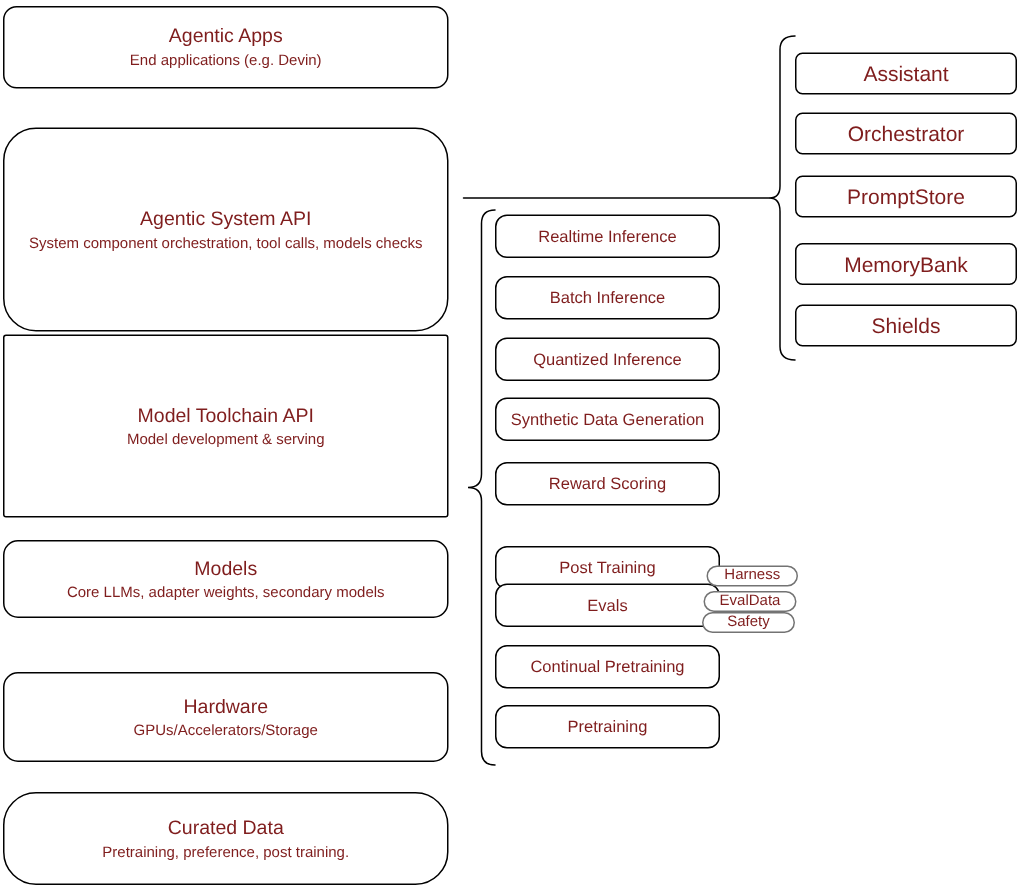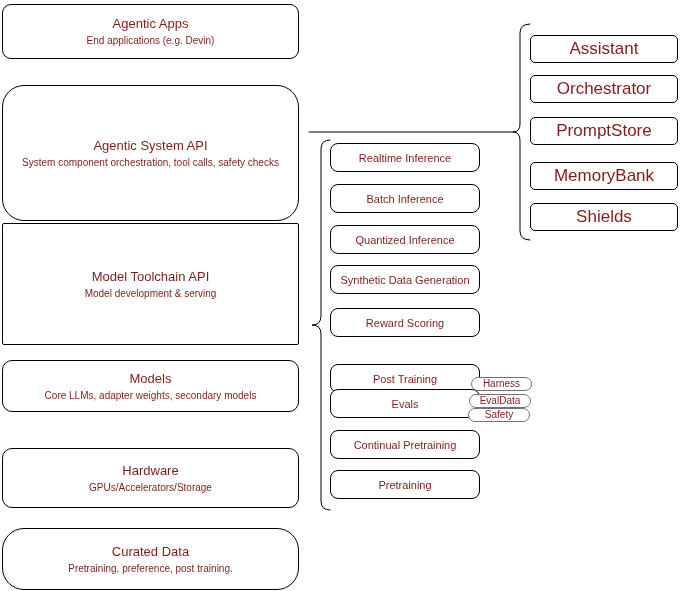--- a/index.html
+++ b/index.html
@@ -33,21 +33,21 @@
   }
   .lbox { left: 2px; width: 297px; gap: 4px; }
   .lbox .title { font-size: 13px; line-height: 15px; }
   .lbox .sub   { font-size: 10px; line-height: 12px; }
   .mbox {
     left: 330px; width: 150px; height: 29px;
     border-radius: 8px; font-size: 11px;
   }
   .rbox {
     left: 530px; width: 148px; height: 28px;
-    border-radius: 5px; font-size: 17px;
+    border-radius: 5px; font-size: 14px;
   }
   .pill {
     position: absolute;
     box-sizing: border-box;
     border: 1px solid #737373;
     background: #ffffff;
     border-radius: 7px;
     font-size: 10px;
     line-height: 12px;
     display: flex;
@@ -67,21 +67,21 @@
     <path d="M 309 132 L 513 132" fill="none" stroke="#000000" stroke-width="1" stroke-linecap="round"></path>
   </svg>
 
   <div class="node lbox" style="top:4px;height:55px;border-radius:9px">
     <div class="title">Agentic Apps</div>
     <div class="sub">End applications (e.g. Devin)</div>
   </div>
 
   <div class="node lbox" style="top:85px;height:136px;border-radius:22px">
     <div class="title">Agentic System API</div>
-    <div class="sub">System component orchestration, tool calls, safety checks</div>
+    <div class="sub">System component orchestration, tool calls, models checks</div>
   </div>
 
   <div class="node lbox" style="top:223px;height:122px;border-radius:2px">
     <div class="title">Model Toolchain API</div>
     <div class="sub">Model development &amp; serving</div>
   </div>
 
   <div class="node lbox" style="top:360px;height:52px;border-radius:10px">
     <div class="title">Models</div>
     <div class="sub">Core LLMs, adapter weights, secondary models</div>

